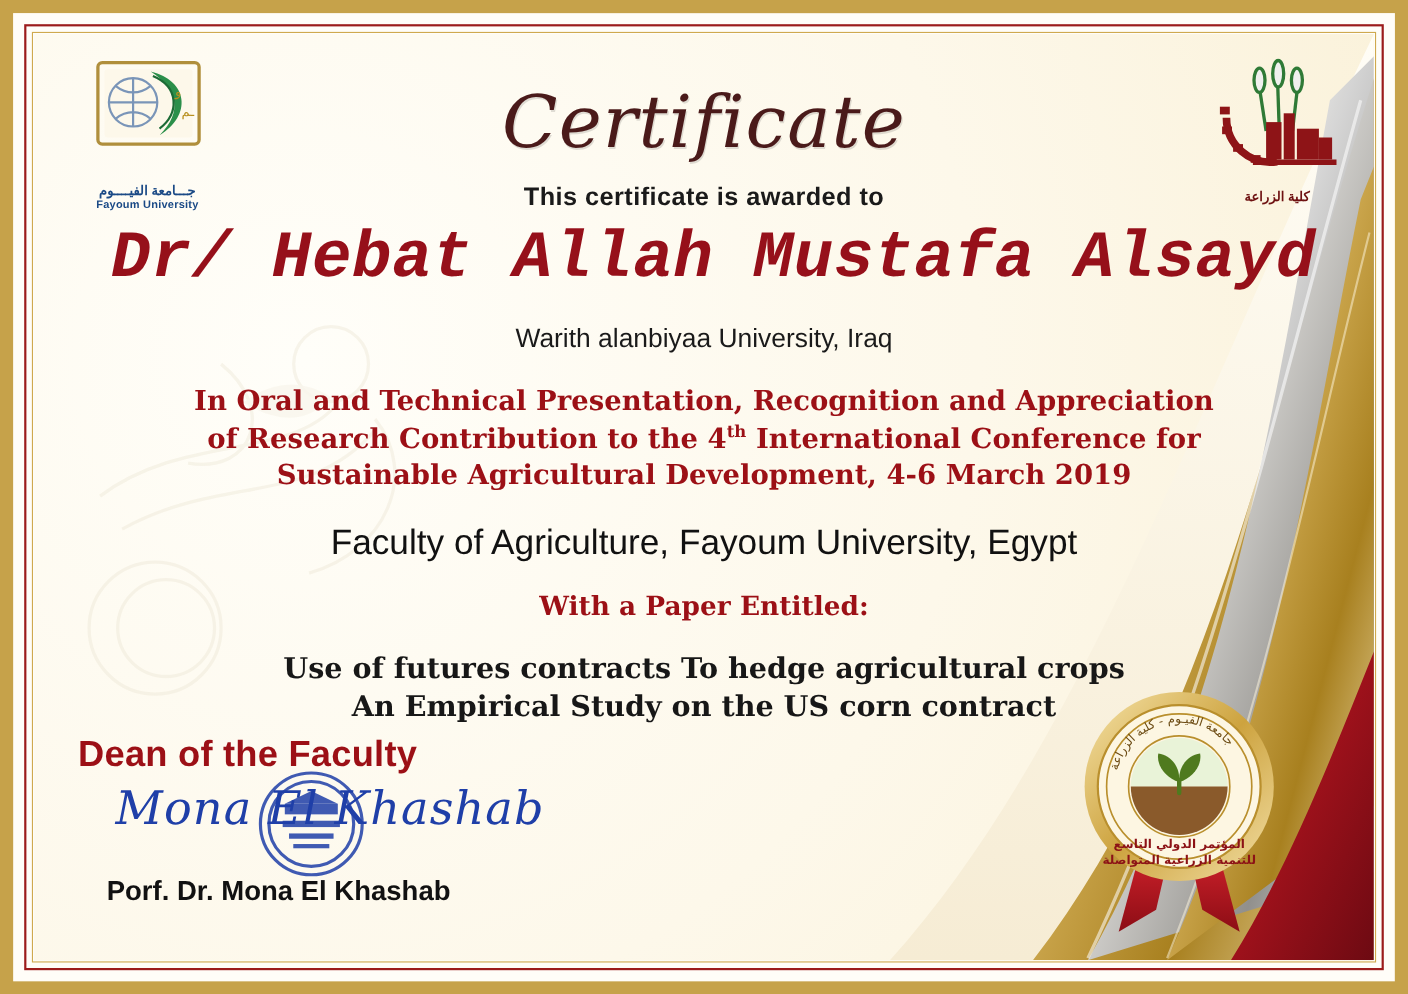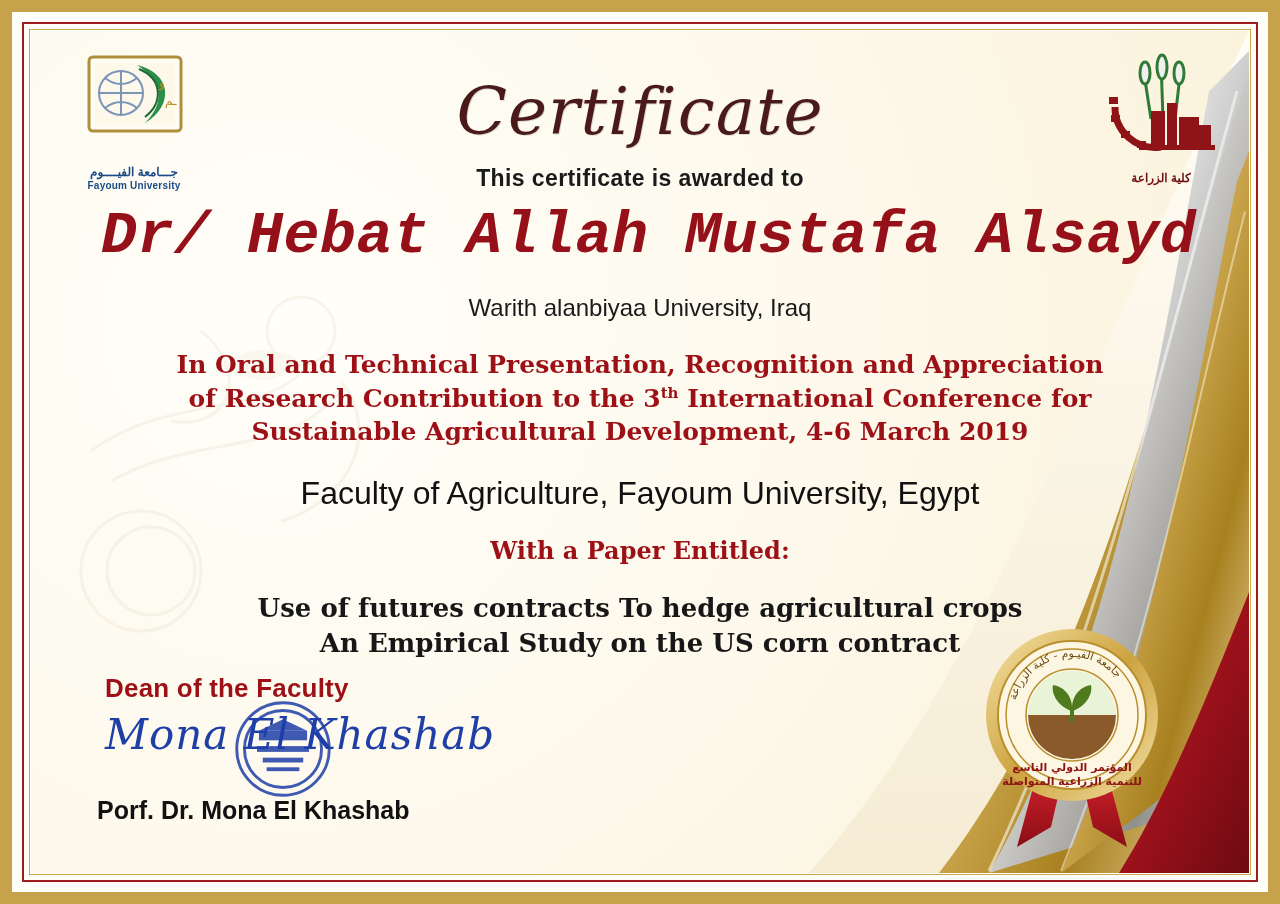--- a/index.html
+++ b/index.html
@@ -181,24 +181,23 @@
   }
 
   
   .sign-block {
     position: absolute;
     left: 40px;
     bottom: 48px;
     width: 420px;
   }
   .dean-label {
-    font-size: 26px;
+    font-size: 33px;
     font-weight: bold;
     color: #9c1016;
-    margin-left: 34px;
     letter-spacing: .2px;
   }
   .sig-area {
     position: relative;
     height: 92px;
   }
   .sig-script {
     position: absolute;
     left: 34px;
     top: 6px;
@@ -352,21 +351,21 @@
     </div>
 
     <div class="content">
       <div class="title">Certificate</div>
       <div class="awarded-to">This certificate is awarded to</div>
       <div class="recipient">Dr/ Hebat Allah Mustafa Alsayd</div>
       <div class="affiliation">Warith alanbiyaa University, Iraq</div>
 
       <div class="citation">
         <div>In Oral and Technical Presentation, Recognition and Appreciation</div>
-        <div><span>of Research Contribution to the 3</span><sup>th</sup><span> International Conference for</span></div>
+        <div><span>of Research Contribution to the 4</span><sup>th</sup><span> International Conference for</span></div>
         <div>Sustainable Agricultural Development, 4-6 March 2019</div>
       </div>
 
       <div class="host">Faculty of Agriculture, Fayoum University, Egypt</div>
       <div class="with-paper">With a Paper Entitled:</div>
 
       <div class="paper-title">
         <div>Use of futures contracts To hedge agricultural crops</div>
         <div>An Empirical Study on the US corn contract</div>
       </div>

